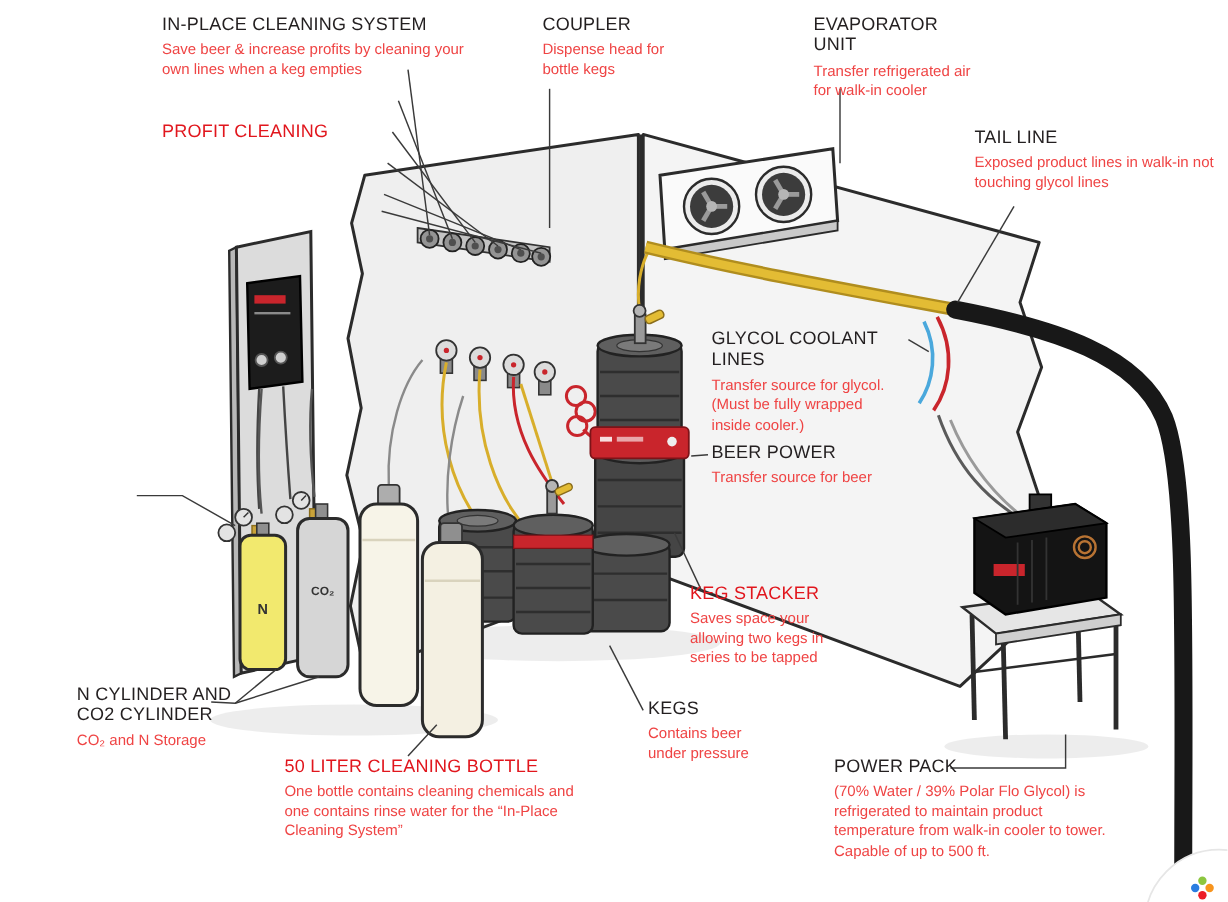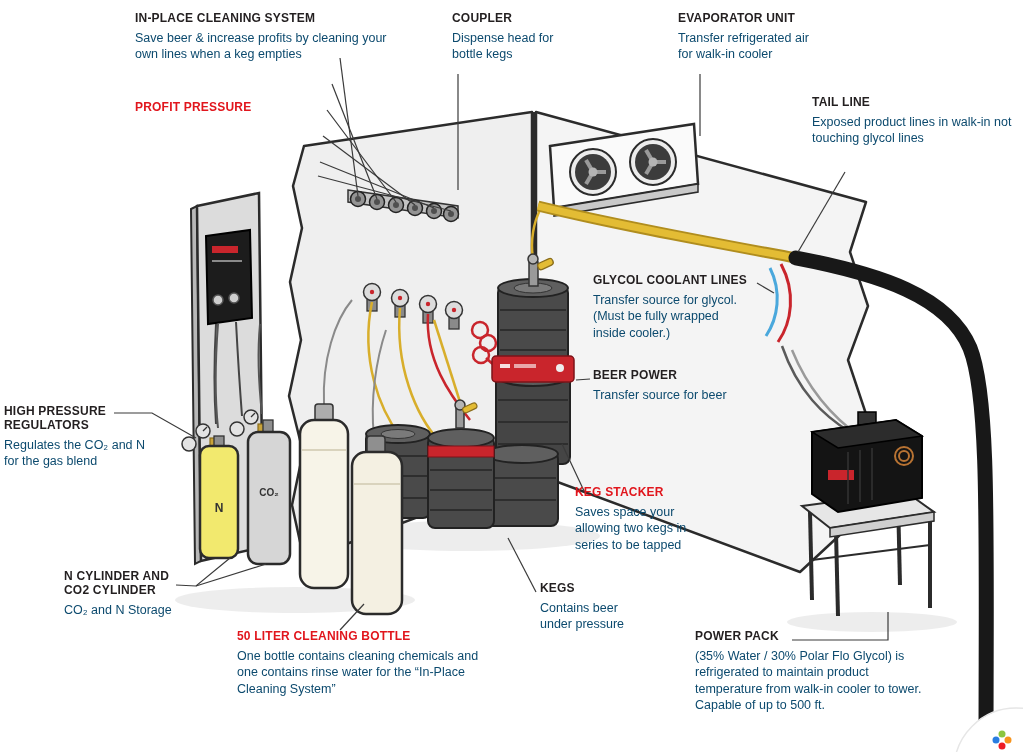--- a/index.html
+++ b/index.html
@@ -1,22 +1,22 @@
 <!DOCTYPE html>
 <html><head>
 <meta charset="utf-8">
 <style>
   * { margin:0; padding:0; box-sizing:border-box; }
   html,body { background:#ffffff; font-family:"Liberation Sans", sans-serif; }
   .canvas { position:relative; width:1023px; height:752px; background:#ffffff; overflow:hidden; }
   svg.illu { position:absolute; left:0; top:0; }
   .label { position:absolute; z-index:5; }
-  .label .t { font-weight:bold; font-size:12px; line-height:1.15; color:#231f20; letter-spacing:.2px; margin-bottom:4px; }
+  .label .t { font-weight:normal; font-size:15px; line-height:1.15; color:#231f20; letter-spacing:.2px; margin-bottom:4px; }
   .label.red .t { color:#e1161d; }
-  .label .d { font-size:12.5px; line-height:1.32; color:#0c4a6e; }
+  .label .d { font-size:12.5px; line-height:1.32; color:#ef4444; }
 </style>
 </head>
 <body>
 
 <div class="canvas">
 
   <svg class="illu" width="1023" height="752" viewBox="0 0 1023 752">
 
     <g>
       <ellipse cx="295" cy="600" rx="120" ry="13" fill="rgba(0,0,0,0.07)"></ellipse>
@@ -249,52 +249,48 @@
       </g>
     </g>
   </svg>
 
   <div class="label" style="left:135px; top:12px; width:252px">
     <div class="t">IN-PLACE CLEANING SYSTEM</div>
     <div class="d">Save beer &amp; increase profits by cleaning your own lines when a keg empties</div>
   </div>
 
   <div class="label red" style="left:135px; top:101px; width:205px">
-    <div class="t">PROFIT PRESSURE</div>
+    <div class="t">PROFIT CLEANING</div>
   </div>
 
   <div class="label" style="left:452px; top:12px; width:120px">
     <div class="t">COUPLER</div>
     <div class="d">Dispense head for bottle kegs</div>
   </div>
 
   <div class="label" style="left:678px; top:12px; width:140px">
     <div class="t">EVAPORATOR UNIT</div>
     <div class="d">Transfer refrigerated air for walk-in cooler</div>
   </div>
 
-  <div class="label" style="left:812px; top:96px; width:205px">
+  <div class="label" style="left:812px; top:106px; width:205px">
     <div class="t">TAIL LINE</div>
     <div class="d">Exposed product lines in walk-in not touching glycol lines</div>
   </div>
 
   <div class="label" style="left:593px; top:274px; width:160px">
     <div class="t">GLYCOL COOLANT LINES</div>
     <div class="d">Transfer source for glycol. (Must be fully wrapped inside cooler.)</div>
   </div>
 
   <div class="label" style="left:593px; top:369px; width:175px">
     <div class="t">BEER POWER</div>
     <div class="d">Transfer source for beer</div>
   </div>
 
-  <div class="label" style="left:4px; top:405px; width:152px">
-    <div class="t" style="width:120px">HIGH PRESSURE REGULATORS</div>
-    <div class="d">Regulates the CO₂ and N for the gas blend</div>
-  </div>
 
   <div class="label red" style="left:575px; top:486px; width:142px">
     <div class="t">KEG STACKER</div>
     <div class="d">Saves space your allowing two kegs in series to be tapped</div>
   </div>
 
   <div class="label" style="left:64px; top:570px; width:132px">
     <div class="t">N CYLINDER AND CO2 CYLINDER</div>
     <div class="d">CO₂ and N Storage</div>
   </div>
@@ -304,16 +300,16 @@
     <div class="d">One bottle contains cleaning chemicals and one contains rinse water for the “In-Place Cleaning System”</div>
   </div>
 
   <div class="label" style="left:540px; top:582px; width:110px">
     <div class="t">KEGS</div>
     <div class="d">Contains beer under pressure</div>
   </div>
 
   <div class="label" style="left:695px; top:630px; width:242px">
     <div class="t">POWER PACK</div>
-    <div class="d">(35% Water / 30% Polar Flo Glycol) is refrigerated to maintain product temperature from walk-in cooler to tower. Capable of up to 500 ft.</div>
+    <div class="d">(70% Water / 39% Polar Flo Glycol) is refrigerated to maintain product temperature from walk-in cooler to tower. Capable of up to 500 ft.</div>
   </div>
 
 </div>
 
 </body></html>

